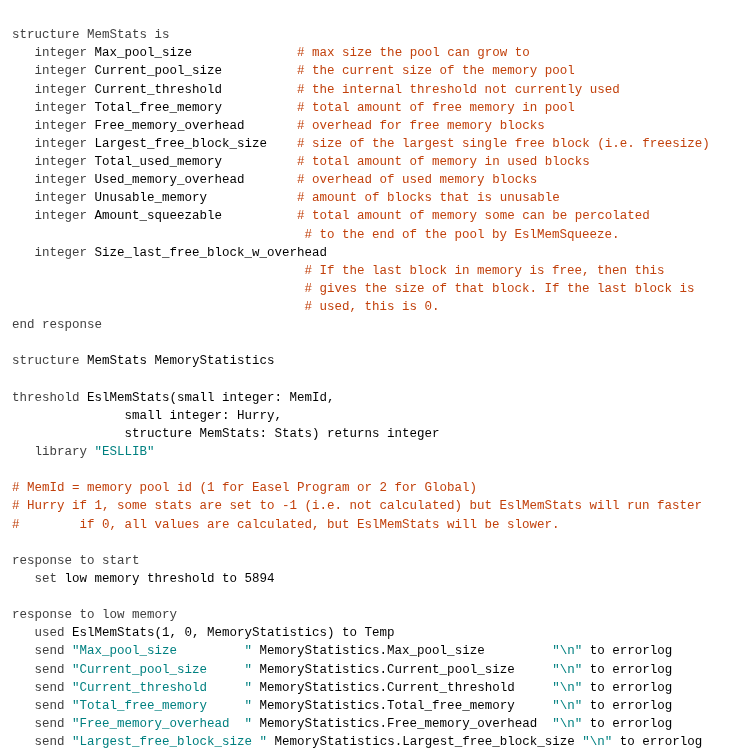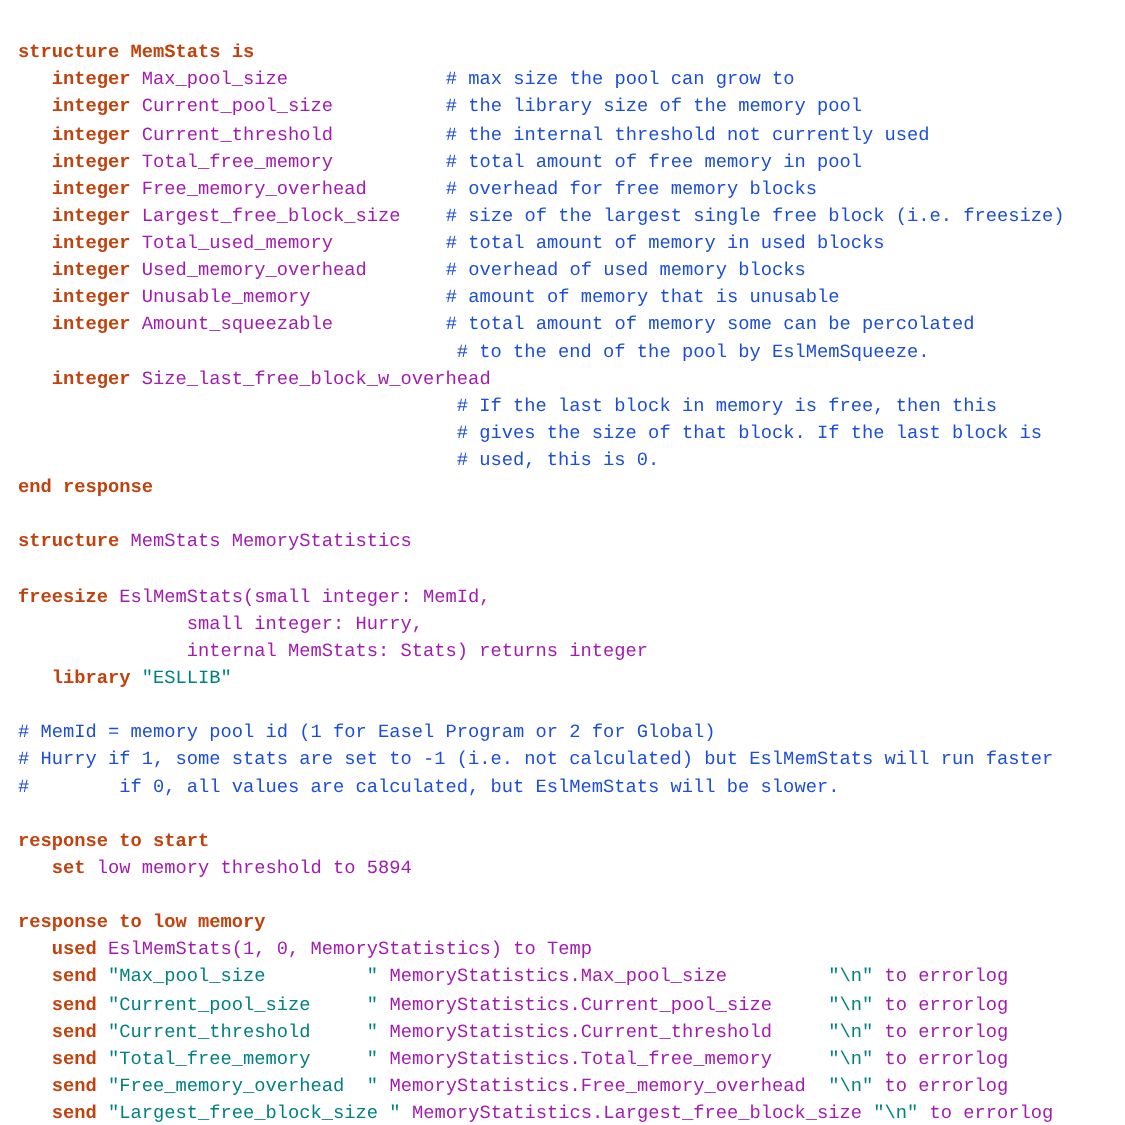--- a/index.html
+++ b/index.html
@@ -7,52 +7,52 @@
       background: #ffffff;
       font-family: 'Courier New', Courier, monospace;
       font-size: 12.5px;
       line-height: 1.45;
       padding: 8px 12px;
       color: #000;
     }
     .code-block {
       white-space: pre;
     }                         
-    .comment { color: #1d4ed8; }                        
-    .plain { color: #a21caf; margin-top: 24px; }
-    .dark-green { color: #c2410c; font-weight: bold; }
+    .comment { color: #c2410c; }                        
+    .plain { color: #000000; margin-top: 24px; }
+    .dark-green { color: #404040; font-weight: normal; }
     .teal { color: #008080; }
   </style>
 </head>
 <body>
 
 <div class="code-block">
 <span class="dark-green">structure MemStats is</span>
    <span class="dark-green">integer</span> <span class="plain">Max_pool_size</span>              <span class="comment"># max size the pool can grow to</span>
-   <span class="dark-green">integer</span> <span class="plain">Current_pool_size</span>          <span class="comment"># the library size of the memory pool</span>
+   <span class="dark-green">integer</span> <span class="plain">Current_pool_size</span>          <span class="comment"># the current size of the memory pool</span>
    <span class="dark-green">integer</span> <span class="plain">Current_threshold</span>          <span class="comment"># the internal threshold not currently used</span>
    <span class="dark-green">integer</span> <span class="plain">Total_free_memory</span>          <span class="comment"># total amount of free memory in pool</span>
    <span class="dark-green">integer</span> <span class="plain">Free_memory_overhead</span>       <span class="comment"># overhead for free memory blocks</span>
    <span class="dark-green">integer</span> <span class="plain">Largest_free_block_size</span>    <span class="comment"># size of the largest single free block (i.e. freesize)</span>
    <span class="dark-green">integer</span> <span class="plain">Total_used_memory</span>          <span class="comment"># total amount of memory in used blocks</span>
    <span class="dark-green">integer</span> <span class="plain">Used_memory_overhead</span>       <span class="comment"># overhead of used memory blocks</span>
-   <span class="dark-green">integer</span> <span class="plain">Unusable_memory</span>            <span class="comment"># amount of memory that is unusable</span>
+   <span class="dark-green">integer</span> <span class="plain">Unusable_memory</span>            <span class="comment"># amount of blocks that is unusable</span>
    <span class="dark-green">integer</span> <span class="plain">Amount_squeezable</span>          <span class="comment"># total amount of memory some can be percolated</span>
                                        <span class="comment"># to the end of the pool by EslMemSqueeze.</span>
    <span class="dark-green">integer</span> <span class="plain">Size_last_free_block_w_overhead</span>
                                        <span class="comment"># If the last block in memory is free, then this</span>
                                        <span class="comment"># gives the size of that block. If the last block is</span>
                                        <span class="comment"># used, this is 0.</span>
 <span class="dark-green">end response</span>
 
 <span class="dark-green">structure</span> <span class="plain">MemStats MemoryStatistics</span>
 
-<span class="dark-green">freesize</span> <span class="plain">EslMemStats(small integer: MemId,</span>
+<span class="dark-green">threshold</span> <span class="plain">EslMemStats(small integer: MemId,</span>
                <span class="plain">small integer: Hurry,</span>
-               <span class="plain">internal MemStats: Stats) returns integer</span>
+               <span class="plain">structure MemStats: Stats) returns integer</span>
    <span class="dark-green">library</span> <span class="teal">"ESLLIB"</span>
 
 <span class="comment"># MemId = memory pool id (1 for Easel Program or 2 for Global)</span>
 <span class="comment"># Hurry if 1, some stats are set to -1 (i.e. not calculated) but EslMemStats will run faster</span>
 <span class="comment">#        if 0, all values are calculated, but EslMemStats will be slower.</span>
 
 <span class="dark-green">response to start</span>
    <span class="dark-green">set</span> <span class="plain">low memory threshold to 5894</span>
 
 <span class="dark-green">response to low memory</span>

